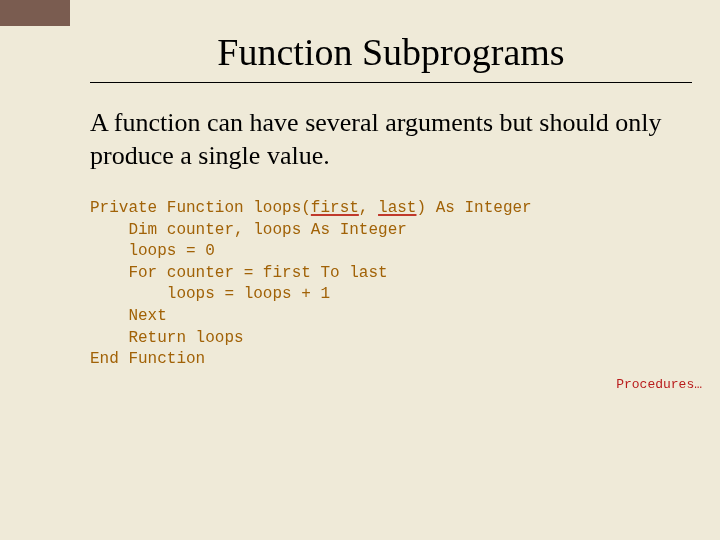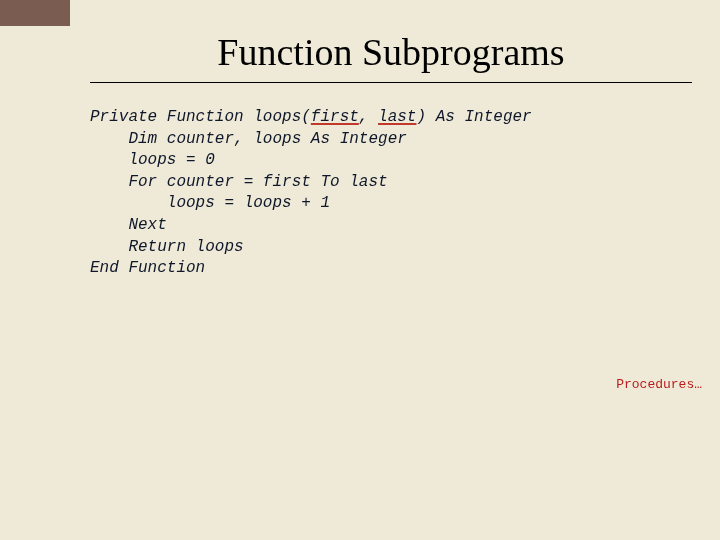--- a/index.html
+++ b/index.html
@@ -40,23 +40,22 @@
   .body-text {
     font-size: 26px;
     line-height: 1.25;
     color: #000;
     margin: 0 0 26px 0;
   }
   .code {
     font-family: "Courier New", Courier, monospace;
     font-size: 16px;
     line-height: 1.35;
-    color: #0f172a;
+    color: #a16207;
     white-space: pre;
-    font-style: italic;
   }
   .underline {
     text-decoration: underline;
     text-decoration-color: #c0392b;
     text-decoration-thickness: 2px;
     text-underline-offset: 2px;
   }
   .footer-link {
     position: absolute;
     right: 18px;
@@ -67,20 +66,21 @@
   }
 </style>
 </head>
 <body>
 
 <div class="corner"></div>
 
 <div class="slide">
   <h1 class="title">Function Subprograms</h1>
   <hr class="rule">
+  <p class="body-text">A function can have several arguments but should only produce a single value.</p>
 
   <div class="code"><span>Private Function loops(</span><span class="underline">first</span><span>, </span><span class="underline">last</span><span>) As Integer</span>
 <span>    Dim counter, loops As Integer</span>
 <span>    loops = 0</span>
 <span>    For counter = first To last</span>
 <span>        loops = loops + 1</span>
 <span>    Next</span>
 <span>    Return loops</span>
 <span>End Function</span></div>
 </div>

